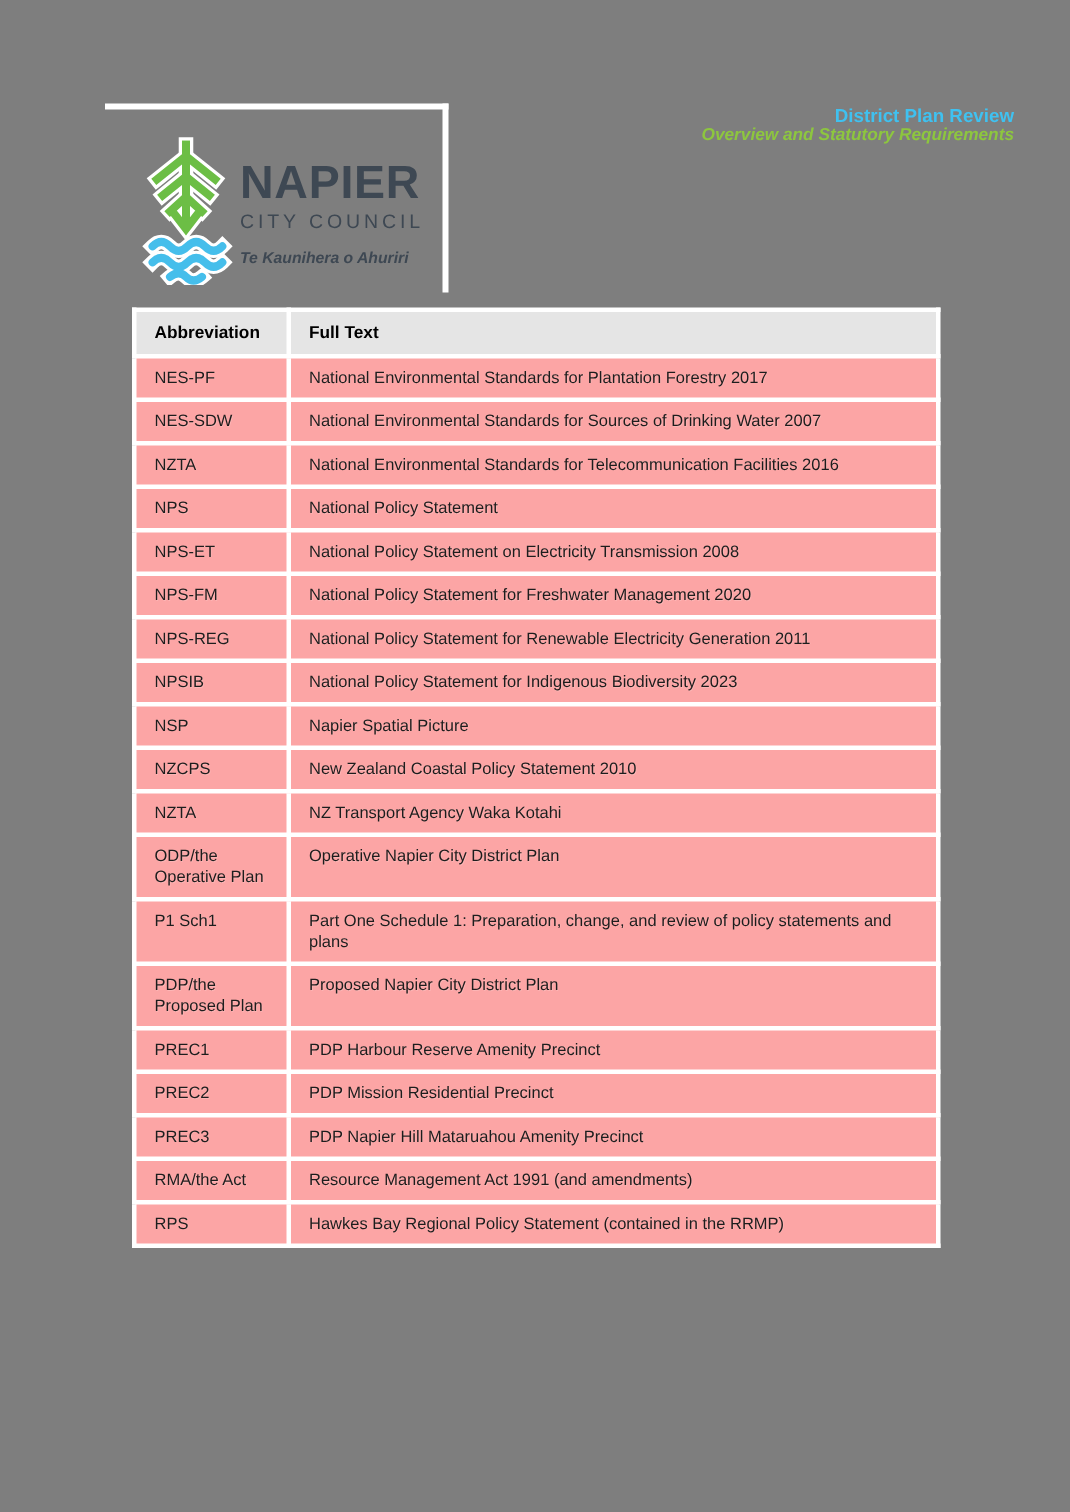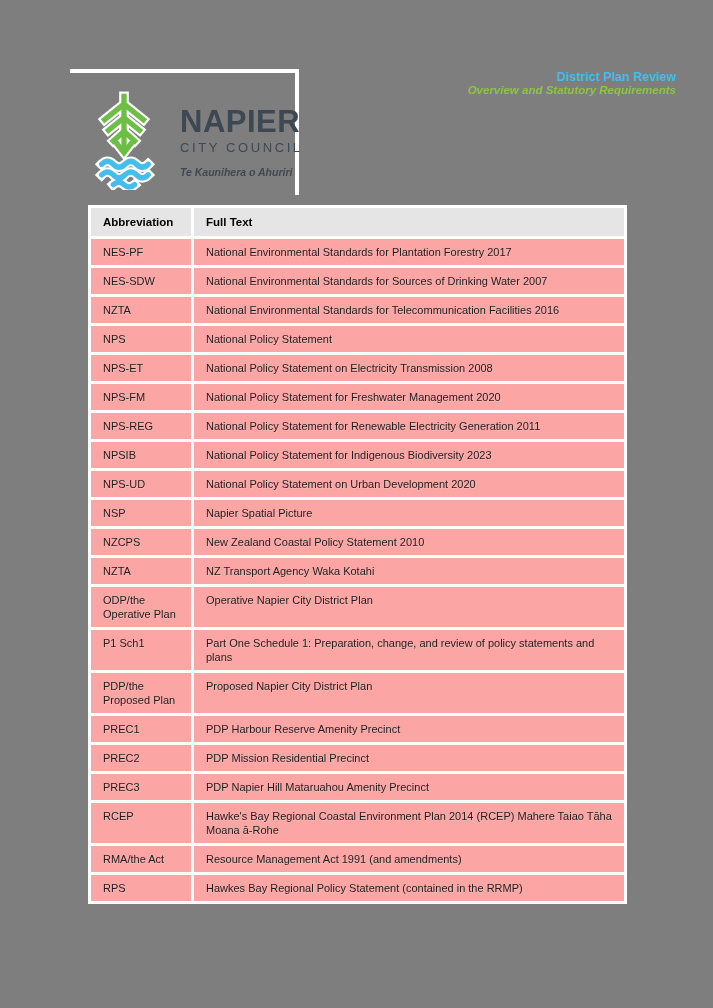--- a/index.html
+++ b/index.html
@@ -33,21 +33,21 @@
     background: #ffffff;
   }
 
   
   .logo {
     position: absolute;
     left: 92px;
     top: 90px;
     display: flex;
     align-items: flex-start;
-    gap: 24px;
+    gap: 4px;
   }
   .logo-text {
     margin-top: 16px;
   }
   .logo-name {
     font-size: 31px;
     font-weight: bold;
     letter-spacing: 0.5px;
     color: #3e4853;
     line-height: 1;
@@ -204,24 +204,20 @@
       </tr>
     <tr>
         <td>NPS-REG</td>
         <td>National Policy Statement for Renewable Electricity Generation 2011</td>
       </tr>
     <tr>
         <td>NPSIB</td>
         <td>National Policy Statement for Indigenous Biodiversity 2023</td>
       </tr>
     <tr>
-        <td>NPS-UD</td>
-        <td>National Policy Statement on Urban Development 2020</td>
-      </tr>
-    <tr>
         <td>NSP</td>
         <td>Napier Spatial Picture</td>
       </tr>
     <tr>
         <td>NZCPS</td>
         <td>New Zealand Coastal Policy Statement 2010</td>
       </tr>
     <tr>
         <td>NZTA</td>
         <td>NZ Transport Agency Waka Kotahi</td>
@@ -244,24 +240,20 @@
       </tr>
     <tr>
         <td>PREC2</td>
         <td>PDP Mission Residential Precinct</td>
       </tr>
     <tr>
         <td>PREC3</td>
         <td>PDP Napier Hill Mataruahou Amenity Precinct</td>
       </tr>
     <tr>
-        <td>RCEP</td>
-        <td>Hawke's Bay Regional Coastal Environment Plan 2014 (RCEP) Mahere Taiao Tāha Moana ā-Rohe</td>
-      </tr>
-    <tr>
         <td>RMA/the Act</td>
         <td>Resource Management Act 1991 (and amendments)</td>
       </tr>
     <tr>
         <td>RPS</td>
         <td>Hawkes Bay Regional Policy Statement (contained in the RRMP)</td>
       </tr>
   </tbody>
 </table>
 

